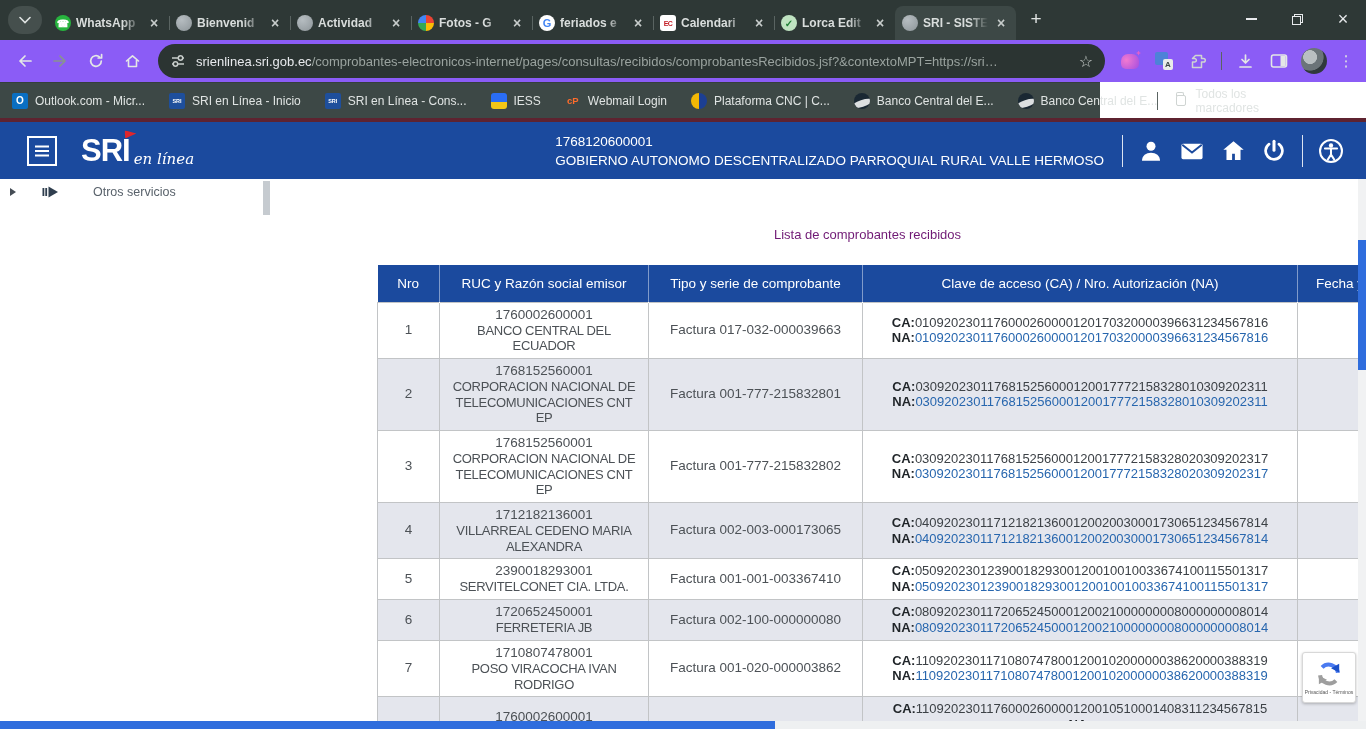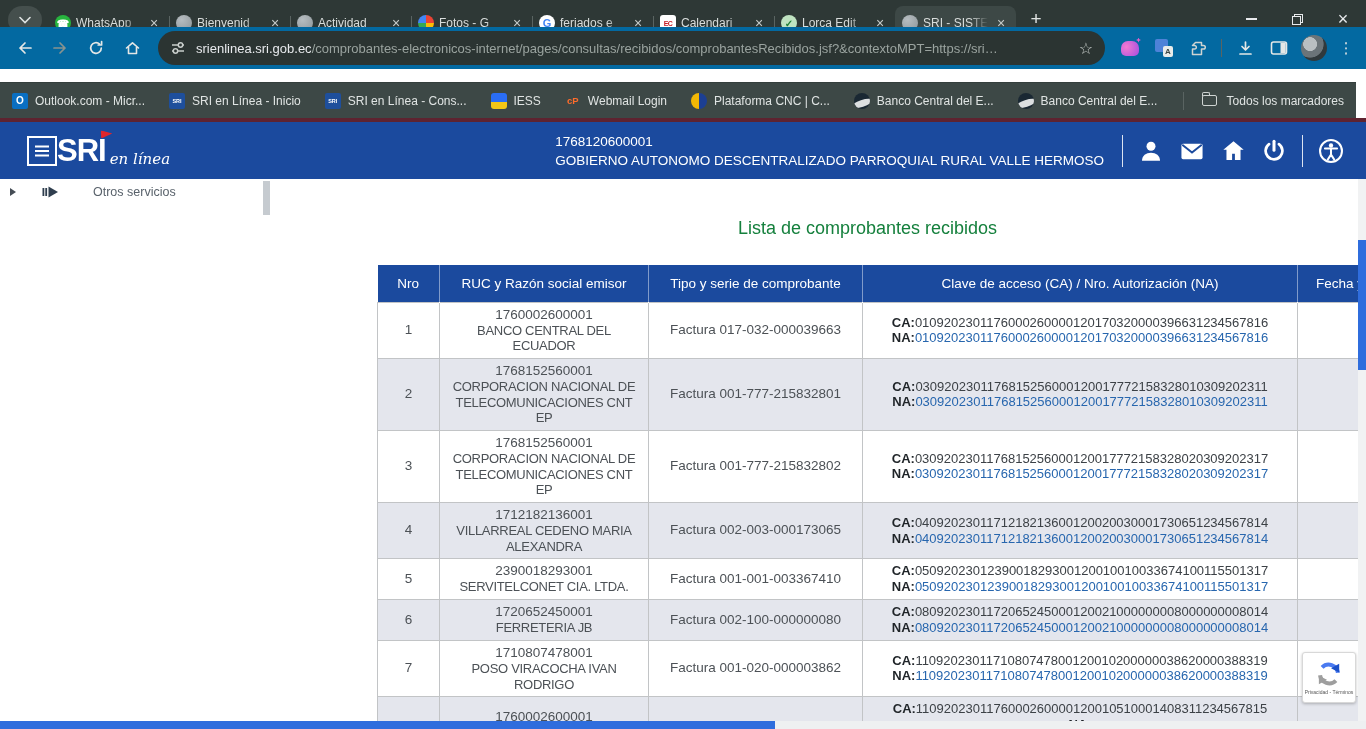--- a/index.html
+++ b/index.html
@@ -2,57 +2,57 @@
 <html><head>
 <meta charset="utf-8">
 <style>
   * { margin:0; padding:0; box-sizing:border-box; }
   html,body { width:1366px; height:729px; overflow:hidden; }
   body { position:relative; font-family:"Liberation Sans", sans-serif; background:#fff; }
 
   
   .tabstrip { position:absolute; top:0; left:0; width:1366px; height:40px; background:#2e3836; display:flex; align-items:flex-end; }
   .tab-search-btn { flex:none; width:34px; height:28px; margin:6px 6px 6px 8px; border-radius:14px; background:#454f4d; display:flex; align-items:center; justify-content:center; align-self:center; }
-  .tab-list { display:flex; height:34px; }
+  .tab-list { display:flex; height:34px;font-weight:bold; }
   .tab { position:relative; width:121px; height:34px; display:flex; align-items:center; padding:0 7px; color:#d9dddc; font-size:12px; cursor:default; }
   .tab.active { background:#3d4846; border-radius:8px 8px 0 0; }
   .tab:not(.active) + .tab:not(.active)::before { content:""; position:absolute; left:0; top:10px; width:1px; height:14px; background:#5a6462; }
   .tab-label { flex:1; white-space:nowrap; overflow:hidden; margin:0 5px; -webkit-mask-image:linear-gradient(90deg,#000 72%,transparent); mask-image:linear-gradient(90deg,#000 72%,transparent); }
   .tab-close { flex:none; width:16px; height:16px; border-radius:50%; display:flex; align-items:center; justify-content:center; color:#c7cccb; font-size:14px; }
   .tab-close::before { content:"×"; }
   .newtab-btn { flex:none; width:28px; height:28px; margin:0 4px 3px 6px; display:flex; align-items:center; justify-content:center; color:#dfe3e2; font-size:19px; align-self:center; }
   .newtab-btn::before { content:"+"; }
   .win-controls { margin-left:auto; display:flex; align-self:flex-start; }
   .win-btn { width:46px; height:38px; display:flex; align-items:center; justify-content:center; color:#e8eaed; font-size:15px; }
   .wc-min::before { content:""; display:block; width:11px; height:1.5px; background:#e8eaed; }
   .restore-box { position:relative; width:11px; height:11px; }
   .restore-box::before { content:""; position:absolute; top:0; right:0; width:7px; height:7px; border:1px solid #e8eaed; }
   .restore-box::after { content:""; position:absolute; bottom:0; left:0; width:7px; height:7px; border:1px solid #e8eaed; background:#2e3836; }
   .wc-close::before { content:"×"; font-size:18px; }
 
-  .toolbar { position:absolute; top:27px; left:0; width:1366px; height:42px; background:#0369a1; display:flex; align-items:center; padding:0 8px; gap:4px; }
+  .toolbar { position:absolute; top:40px; left:0; width:1366px; height:42px; background:#8b5cf6; display:flex; align-items:center; padding:0 8px; gap:4px; }
   .nav-btn { flex:none; width:32px; height:32px; display:flex; align-items:center; justify-content:center; }
   .omnibox { flex:1; height:34px; margin:0 6px; border-radius:17px; background:#2b3432; display:flex; align-items:center; padding:0 12px; overflow:hidden; }
   .url-text { font-size:13px; white-space:nowrap; overflow:hidden; margin-left:10px; flex:1; }
   .url-domain { color:#e8eaed; }
   .url-path { color:#9aa39f; }
   .star-btn { flex:none; color:#c7cdca; font-size:16px; margin-left:8px; }
   .star-btn::before { content:"☆"; }
   .ext-btn { flex:none; width:30px; height:30px; display:flex; align-items:center; justify-content:center; }
   .tb-sep { flex:none; width:1px; height:18px; background:#5a6462; margin:0 4px; }
   .avatar { flex:none; width:26px; height:26px; border-radius:50%; background:radial-gradient(circle at 35% 35%, #b9bfc2 0 28%, #6b7479 30% 55%, #30393c 58%); margin:0 3px; }
   .kebab { flex:none; width:24px; height:30px; display:flex; align-items:center; justify-content:center; color:#dfe3e2; font-size:15px; }
   .kebab::before { content:"⋮"; }
   .ext-pink { width:18px; height:15px; border-radius:7px 7px 5px 5px; background:radial-gradient(circle at 30% 40%, #f27ad1, #a44de0); position:relative; }
   .ext-pink::after { content:""; position:absolute; right:-2px; top:-3px; width:5px; height:5px; background:#e460c9; clip-path:polygon(50% 0,65% 35%,100% 50%,65% 65%,50% 100%,35% 65%,0 50%,35% 35%); }
   .ext-translate { position:relative; width:18px; height:18px; }
   .ext-translate::before { content:""; position:absolute; left:0; top:0; width:13px; height:13px; background:#4d82d8; border-radius:2px; }
   .ext-translate::after { content:"A"; position:absolute; right:0; bottom:0; width:10px; height:11px; background:#e9ecea; border-radius:2px; color:#3d4846; font-size:8px; font-weight:bold; display:flex; align-items:center; justify-content:center; }
 
-  .bookmarks-bar { position:absolute; top:82px; left:0; width:1356px; height:36px; background:#3d4846; border-top:1px solid rgba(0,0,0,.12); display:flex; align-items:center; padding:0 12px; font-size:12px; color:#e0e4e3; }
+  .bookmarks-bar { position:absolute; top:82px; left:0; width:1100px; height:36px; background:#3d4846; border-top:1px solid rgba(0,0,0,.12); display:flex; align-items:center; padding:0 12px; font-size:12px; color:#e0e4e3; }
   .bm-list { display:flex; align-items:center; gap:24px; }
   .bm-item { display:flex; align-items:center; gap:7px; white-space:nowrap; }
   .bm-right { margin-left:auto; display:flex; align-items:center; gap:10px; }
   .bm-sep { width:1px; height:18px; background:#5a6462; margin-right:8px; }
   .folder-icon { position:relative; width:15px; height:11px; border:1.5px solid #cfd4d2; border-radius:2px; }
   .folder-icon::before { content:""; position:absolute; top:-4px; left:-1px; width:6px; height:2.5px; border:1.5px solid #cfd4d2; border-bottom:none; border-radius:2px 2px 0 0; }
 
   
   .fav { flex:none; width:16px; height:16px; border-radius:50%; display:flex; align-items:center; justify-content:center; font-weight:bold; }
   .ic-whatsapp { background:#27b43e; color:#fff; font-size:10px; }
@@ -74,35 +74,35 @@
   .ic-cpanel::before { content:"cP"; }
   .ic-cnc { background:conic-gradient(#1c3f94 0 50%, #f2b705 0); }
   .ic-globe-dark { background:#1a2833; position:relative; overflow:hidden; }
   .ic-globe-dark::before { content:""; position:absolute; left:-3px; top:7px; width:22px; height:7px; background:rgba(255,255,255,.85); border-radius:50%; transform:rotate(-18deg); }
 
   
   .red-strip { position:absolute; top:118px; left:0; width:1366px; height:4px; background:#5e2330; }
   .app-header { position:absolute; top:122px; left:0; width:1366px; height:57px; background:#1b4a9e; display:flex; align-items:center; color:#fff; }
   .hamburger { flex:none; width:30px; height:30px; margin-left:27px; border:2px solid #fff; display:flex; align-items:center; justify-content:center; }
   .hamburger-lines { width:14px; height:2px; background:#fff; box-shadow:0 -4.5px 0 #fff, 0 4.5px 0 #fff; }
-  .logo { display:flex; align-items:baseline; }
+  .logo { display:flex; align-items:baseline; margin-left:24px; }
   .logo-sri { position:relative; font-size:31px; font-weight:bold; letter-spacing:-1px; line-height:1; }
   .logo-sri::after { content:""; position:absolute; right:-6px; top:-4px; width:12px; height:8px; background:#e0262c; clip-path:polygon(0 0,100% 20%,15% 100%); transform:rotate(8deg); }
   .logo-enlinea { font-family:"DejaVu Serif", serif; font-style:italic; font-size:15px; margin-left:4px; position:relative; top:3px; }
   .hdr-who { margin-left:auto; text-align:left; font-size:13.5px; line-height:19px; }
   .hdr-icons { display:flex; align-items:center; gap:15px; margin:0 22px 0 18px; }
   .hdr-sep { width:1px; height:32px; background:rgba(255,255,255,.85); }
   .hdr-ic { width:26px; height:26px; display:flex; align-items:center; justify-content:center; }
 
   .sidebar-item { position:absolute; top:185px; left:10px; display:flex; align-items:center; gap:24px; font-size:12.5px; color:#59626b; }
   .expander { width:0; height:0; border-left:6px solid #454d55; border-top:4.5px solid transparent; border-bottom:4.5px solid transparent; margin-right:2px; }
   .sidebar-label { margin-left:10px; }
   .sidebar-thumb { position:absolute; left:263px; top:181px; width:7px; height:34px; background:#c6cbd0; }
 
-  .page-title { position:absolute; top:218px; left:377px; width:981px; text-align:center; font-size:18px; color:#15803d; }
+  .page-title { position:absolute; top:227px; left:377px; width:981px; text-align:center; font-size:13px; color:#701a75; }
 
   .table-wrap { position:absolute; left:377px; top:265px; width:981px; height:456px; overflow:hidden; }
   table.cmp { table-layout:fixed; width:1120px; border-collapse:collapse; font-size:13.5px; color:#4c5156; }
   .cmp th { background:#1b4a9e; color:#fff; font-weight:normal; height:37px; font-size:13.5px; border-right:1px solid rgba(255,255,255,.45); }
   .cmp th.th-fecha { text-align:left; padding-left:18px; border-right:none; }
   .cmp td { border:1px solid #c2c4c6; padding:4px 6px; text-align:center; line-height:1.2; vertical-align:middle; }
   .cmp tbody tr:nth-child(even) { background:#e4e6ed; }
   .ruc-line { display:block; }
   .razon-line { display:block; font-size:13px; letter-spacing:-0.3px; }
   .td-ca { text-align:left; font-size:13px; white-space:nowrap; padding-left:10px; }

